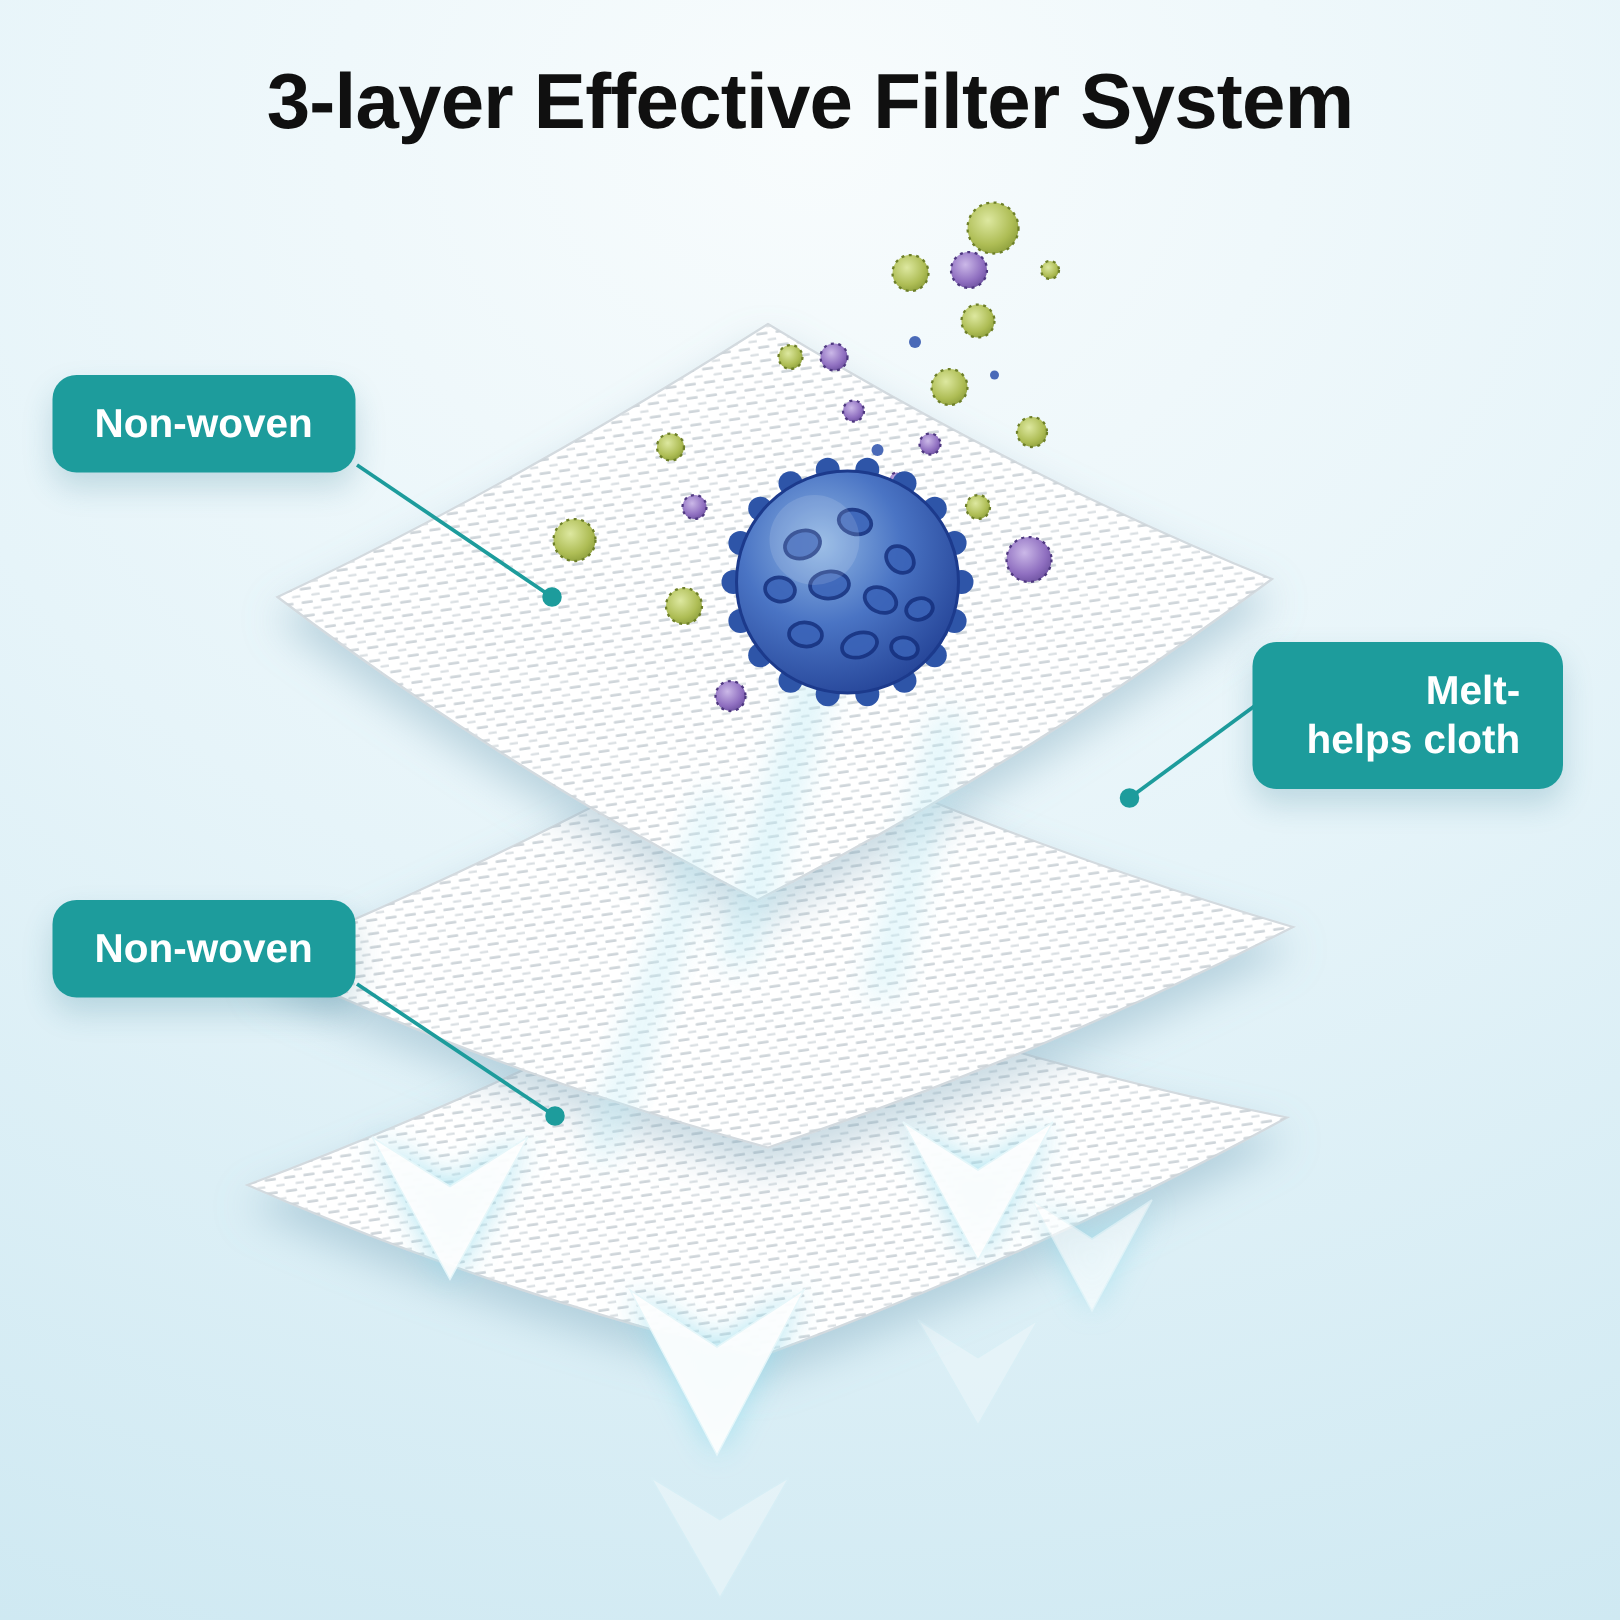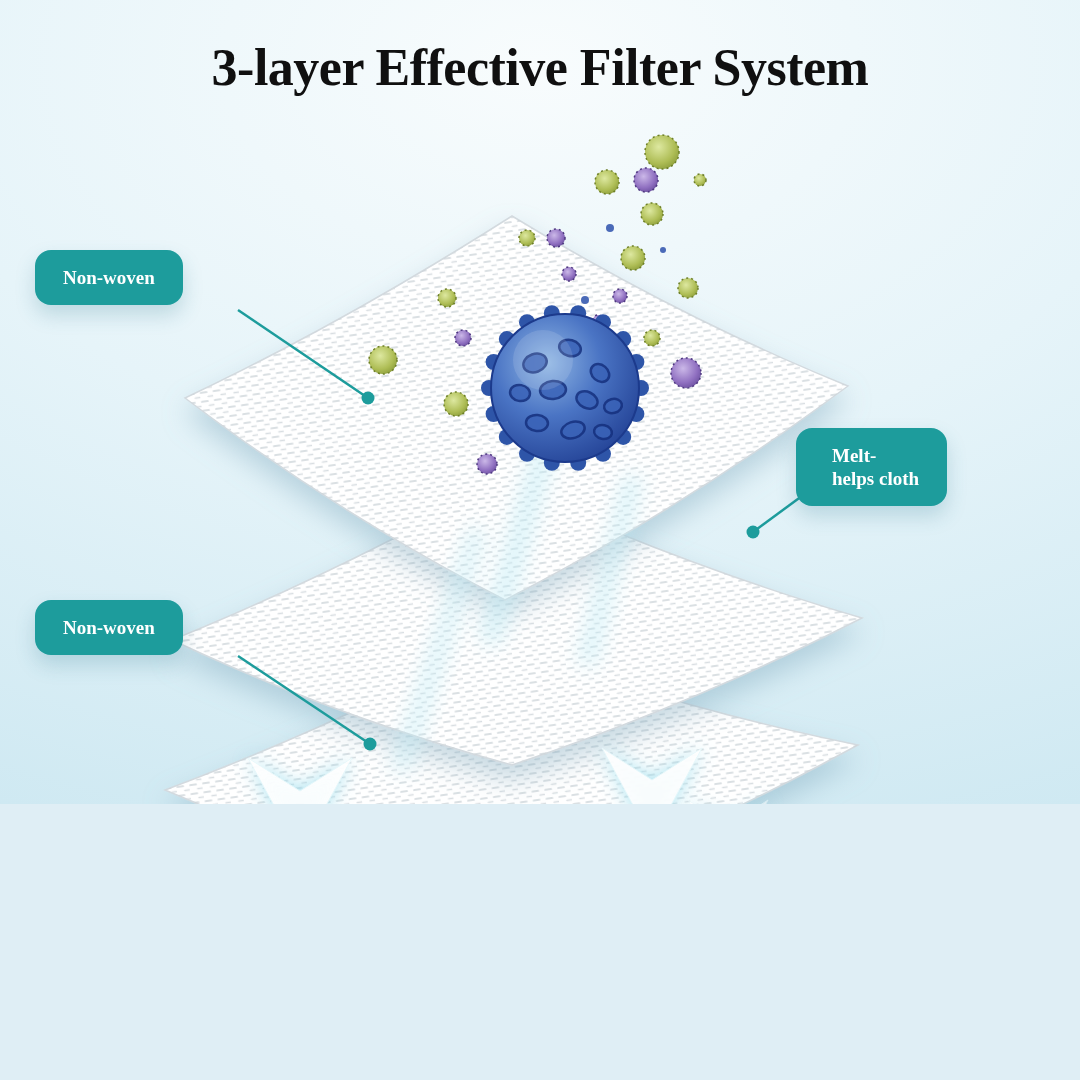--- a/index.html
+++ b/index.html
@@ -1,41 +1,42 @@
 <!DOCTYPE html>
 <html><head>
 <meta charset="utf-8">
 <style>
   html,body{margin:0;padding:0;background:#dfeef5;}
   .stage{
     position:relative;
-    width:1080px;height:804px;
+    width:1080px;height:1080px;
     overflow:hidden;
-    font-family:Liberation Serif, serif;
+    font-family:Liberation Sans, sans-serif;
     background:radial-gradient(130% 110% at 50% 8%, #f8fcfd 0%, #e6f4f9 45%, #cbe7f1 100%);
   }
   .title{
     position:absolute;top:38px;left:0;width:100%;
     text-align:center;
     font-size:52px;font-weight:bold;letter-spacing:-0.5px;
     color:#101010;margin:0;
   }
   .illustration{position:absolute;top:0;left:0;}
   .callout{
     position:absolute;
     background:#1D9C9C;color:#ffffff;
-    font-size:19px;font-weight:bold;
+    font-size:27px;font-weight:bold;
     border-radius:16px;
     padding:16px 28px;
     box-shadow:0 10px 20px rgba(40,120,140,0.22);
     line-height:1.22;
     white-space:nowrap;
+    text-align:right;
   }
   .callout-top{left:35px;top:250px;}
-  .callout-middle{left:796px;top:428px;padding-left:36px;}
+  .callout-middle{left:835px;top:428px;padding-left:36px;}
   .callout-bottom{left:35px;top:600px;}
   .caption{
     position:absolute;bottom:24px;left:0;width:100%;
     text-align:center;
     font-size:30px;font-weight:bold;
     color:#12303A;margin:0;
   }
 </style>
 </head>
 <body>

